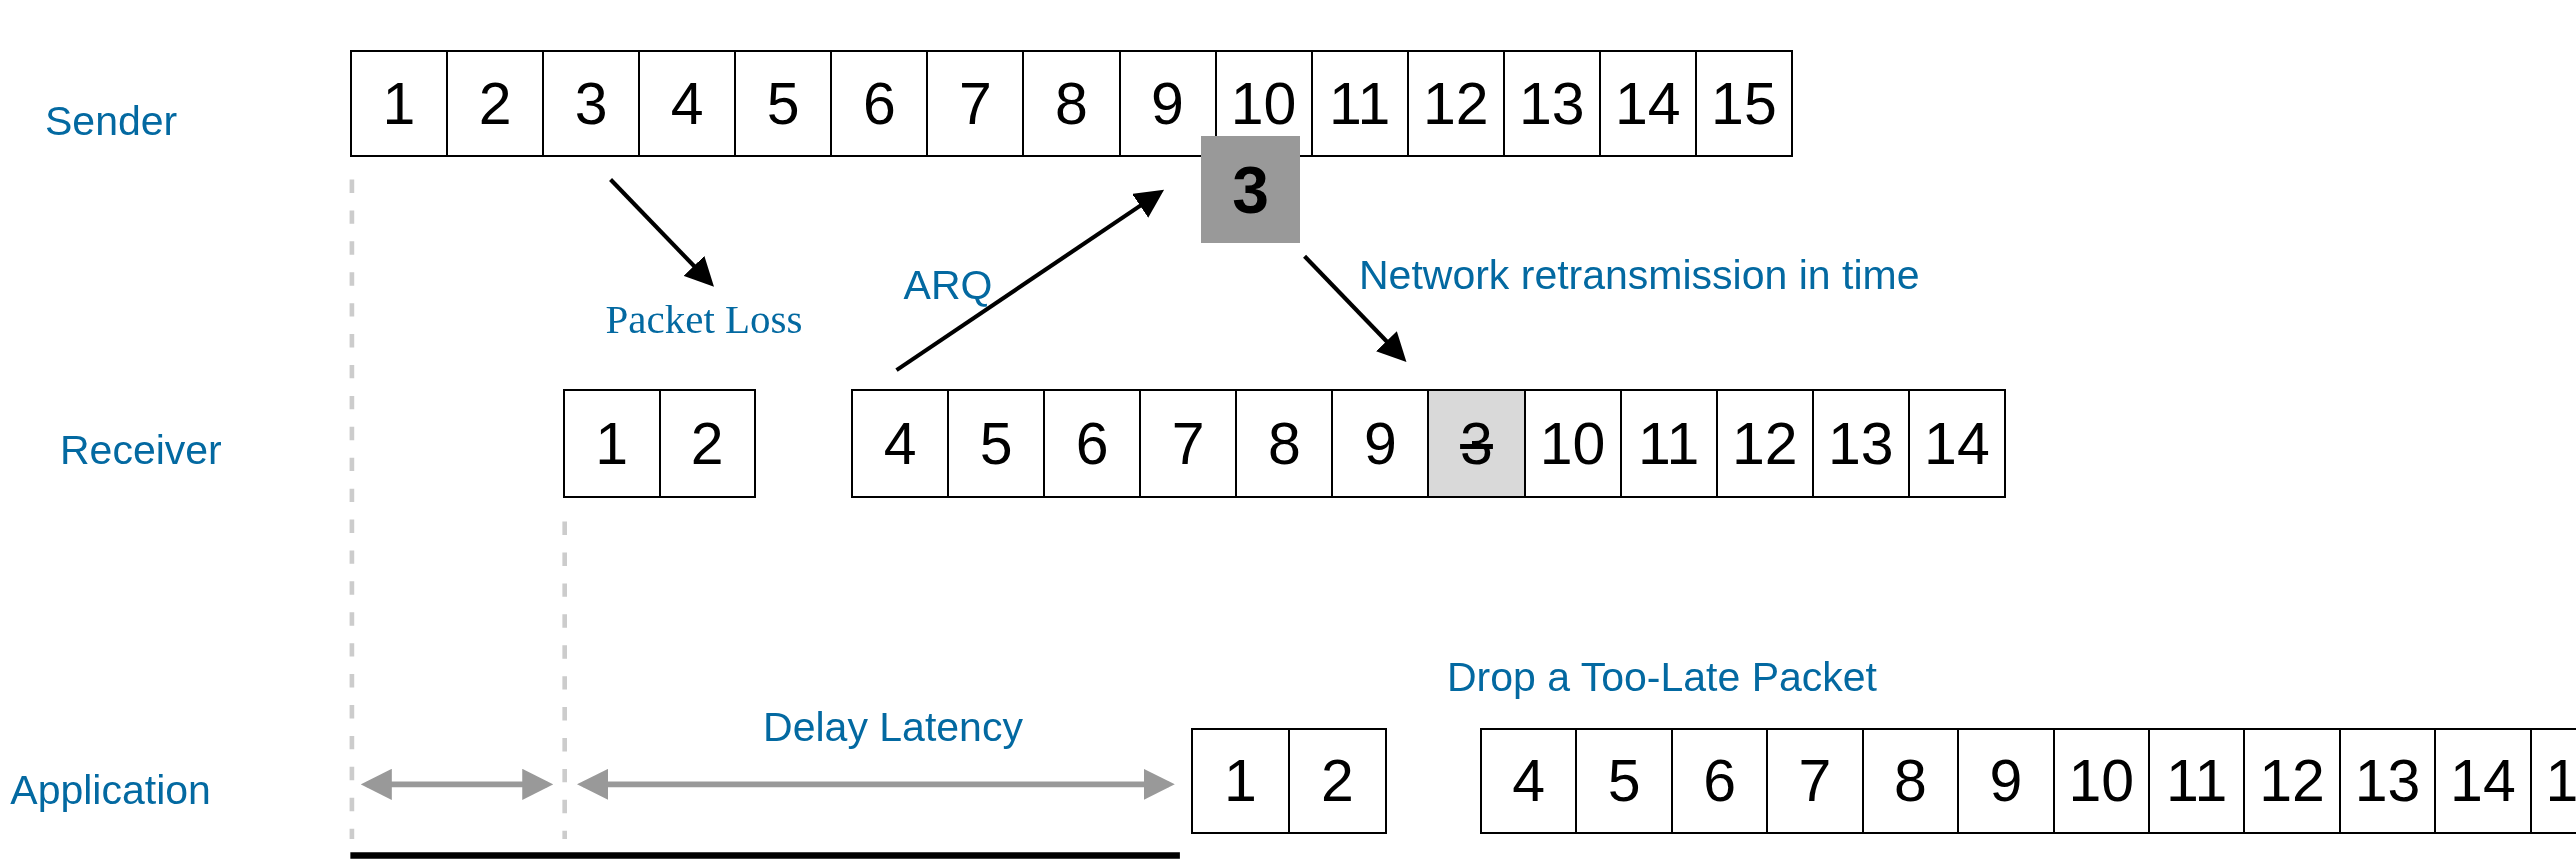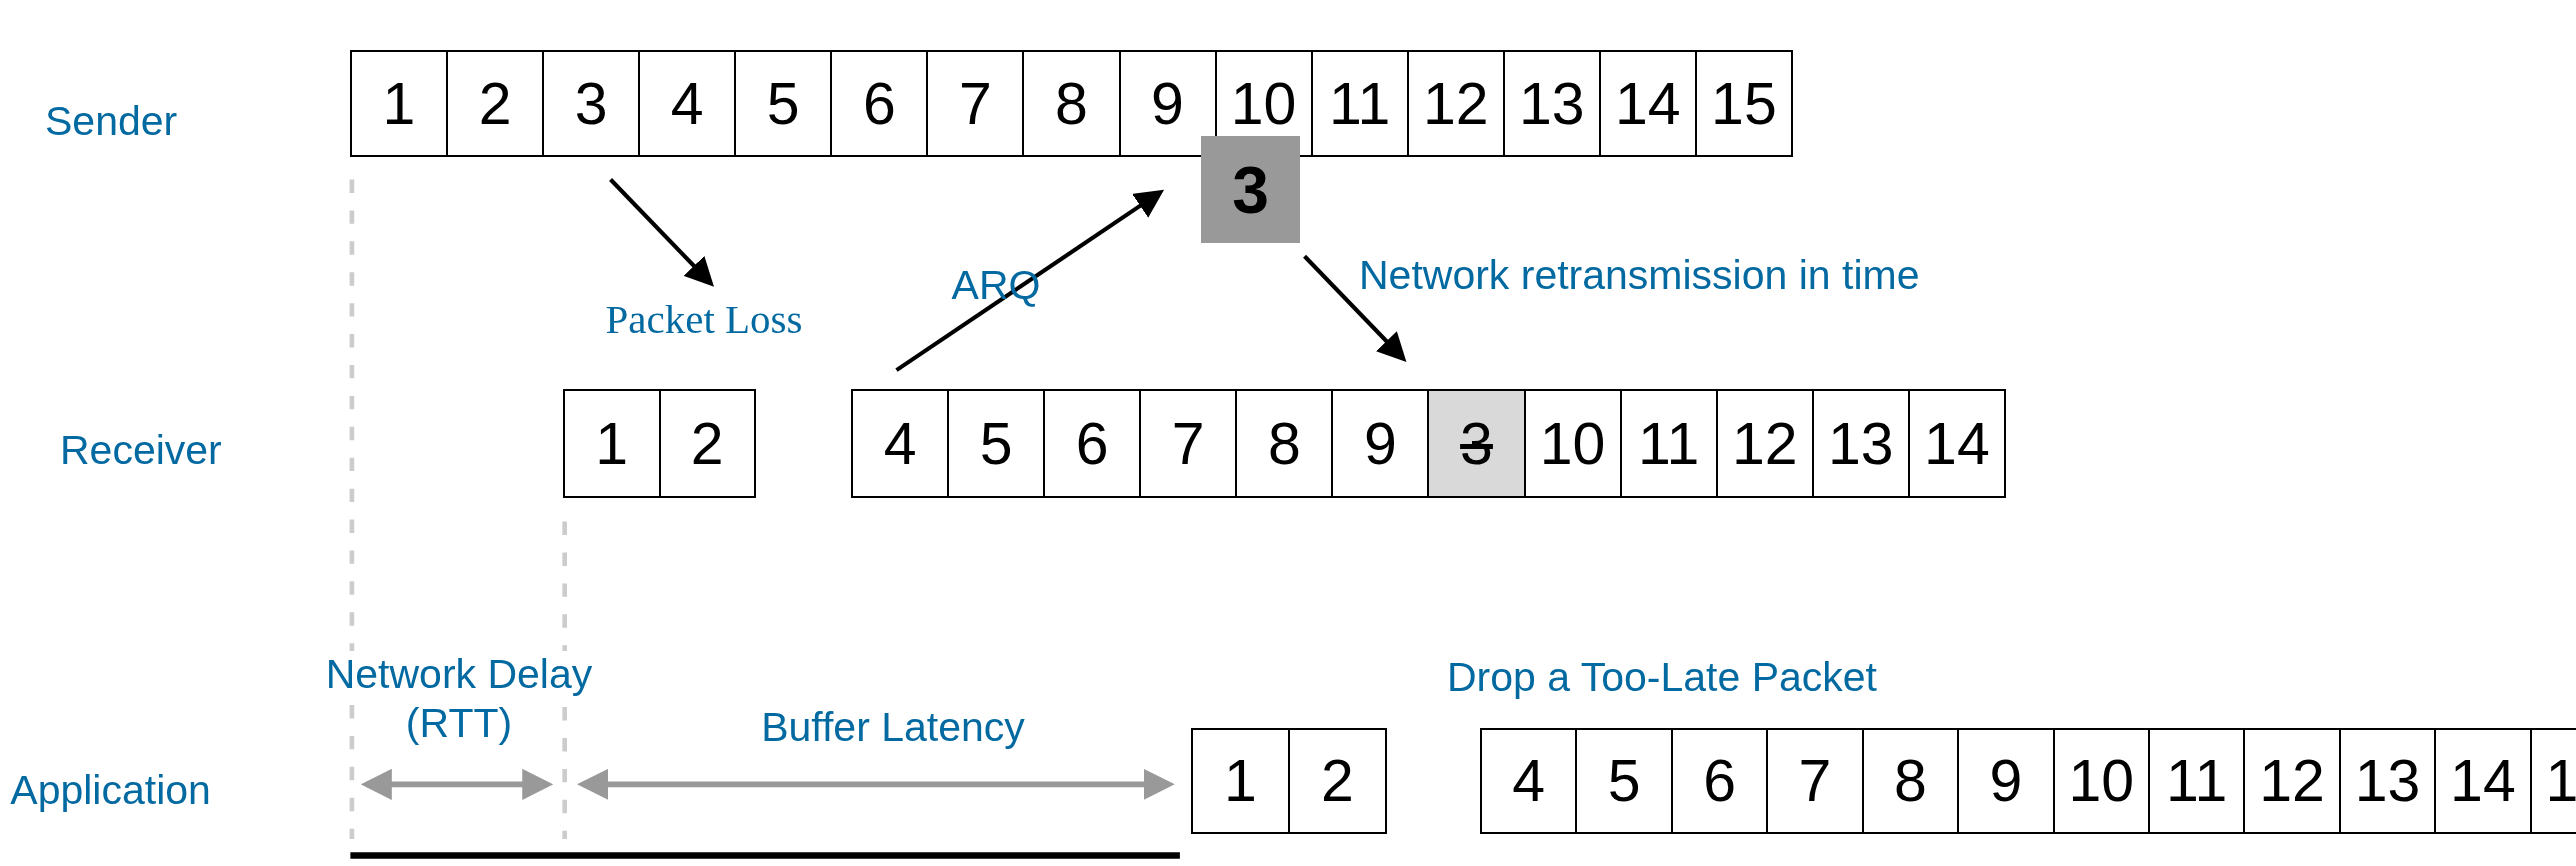--- a/index.html
+++ b/index.html
@@ -158,25 +158,21 @@
       <div class="cell">9</div>
       <div class="cell">10</div>
       <div class="cell">11</div>
       <div class="cell">12</div>
       <div class="cell">13</div>
       <div class="cell">14</div>
       <div class="cell">15</div>
     </div>
 
   <div class="note-label centered" style="left:704px; top:296px;font-family:Liberation Serif, serif;">Packet Loss</div>
-  <div class="note-label centered" style="left:996px; top:262px;">ARQ</div>
+  <div class="note-label centered" style="left:948px; top:262px;">ARQ</div>
   <div class="note-label" style="left:1359px; top:252px;">Network retransmission in time</div>
 
-  <div class="note-label centered" style="left:459px; top:650px; line-height:1.2;">
-    <span class="masked">Network Delay</span><br>
-    <span class="masked">(RTT)</span>
-  </div>
 
-  <div class="note-label centered" style="left:893px; top:704px;">Buffer Latency</div>
+  <div class="note-label centered" style="left:893px; top:704px;">Delay Latency</div>
   <div class="note-label centered" style="left:1662px; top:654px;">Drop a Too-Late Packet</div>
 
 </div>
 
 
 </body></html>

